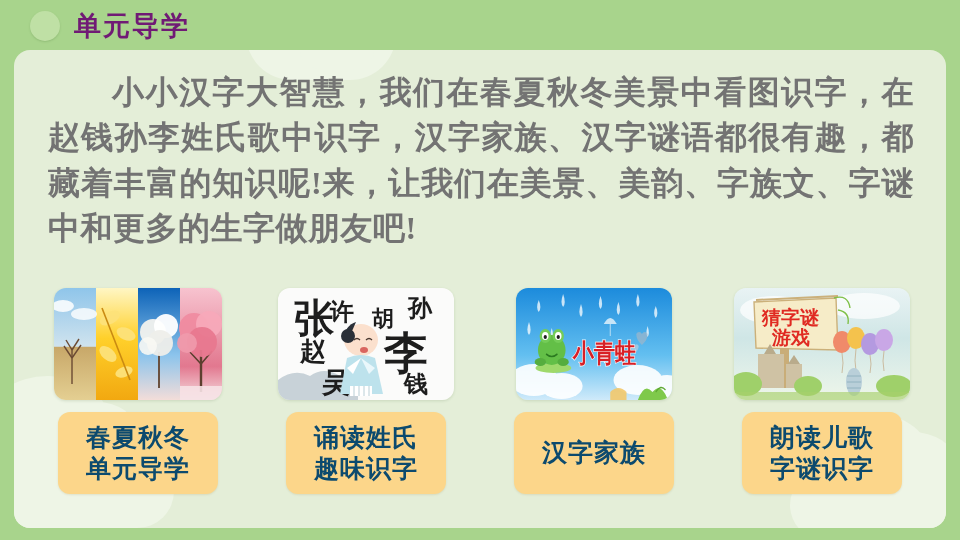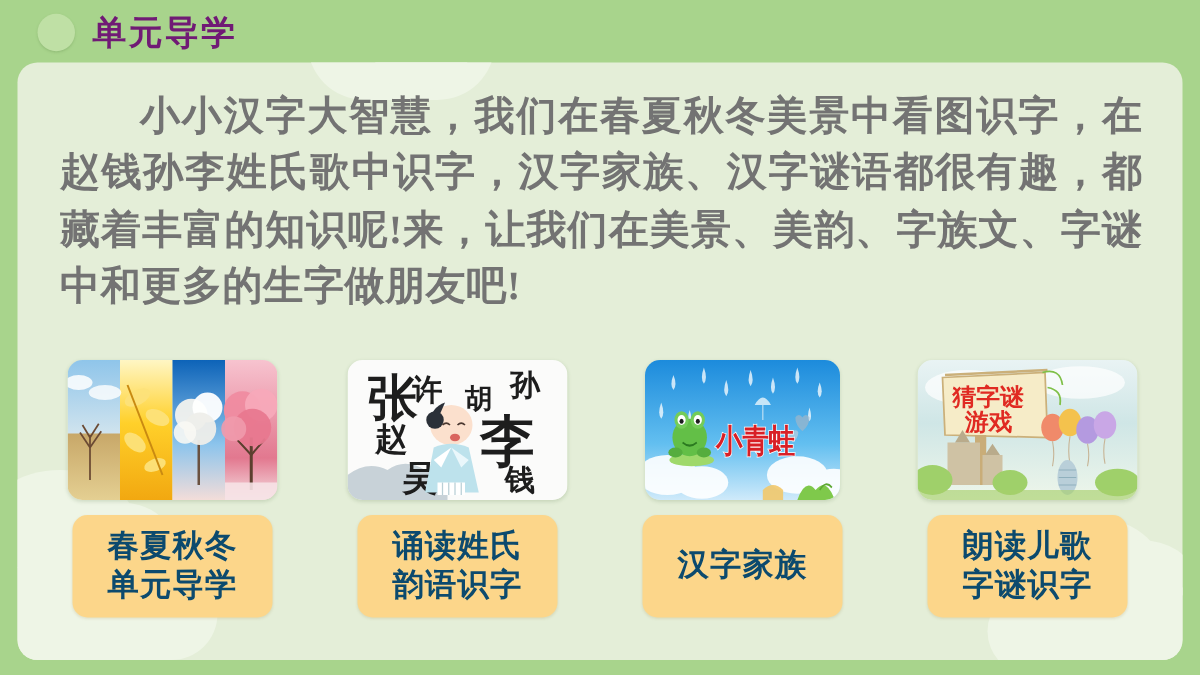--- a/index.html
+++ b/index.html
@@ -286,21 +286,21 @@
                 <path d="M76 98 L76 108"></path>
                   <path d="M81 98 L81 108"></path>
                   <path d="M86 98 L86 108"></path>
                   <path d="M91 98 L91 108"></path>
               </g>
             </g>
           </svg>
         </div>
         <div class="label">
           <span>诵读姓氏</span>
-          <span>韵语识字</span>
+          <span>趣味识字</span>
         </div>
       </div>
 
       <div class="card card-3">
         <div class="thumb">
           <svg viewBox="0 0 192 112" preserveAspectRatio="none">
             <defs>
               <linearGradient id="sky" x1="0" y1="0" x2="0" y2="1">
                 <stop offset="0%" stop-color="#1c8bdc"></stop>
                   <stop offset="60%" stop-color="#63bff0"></stop>

